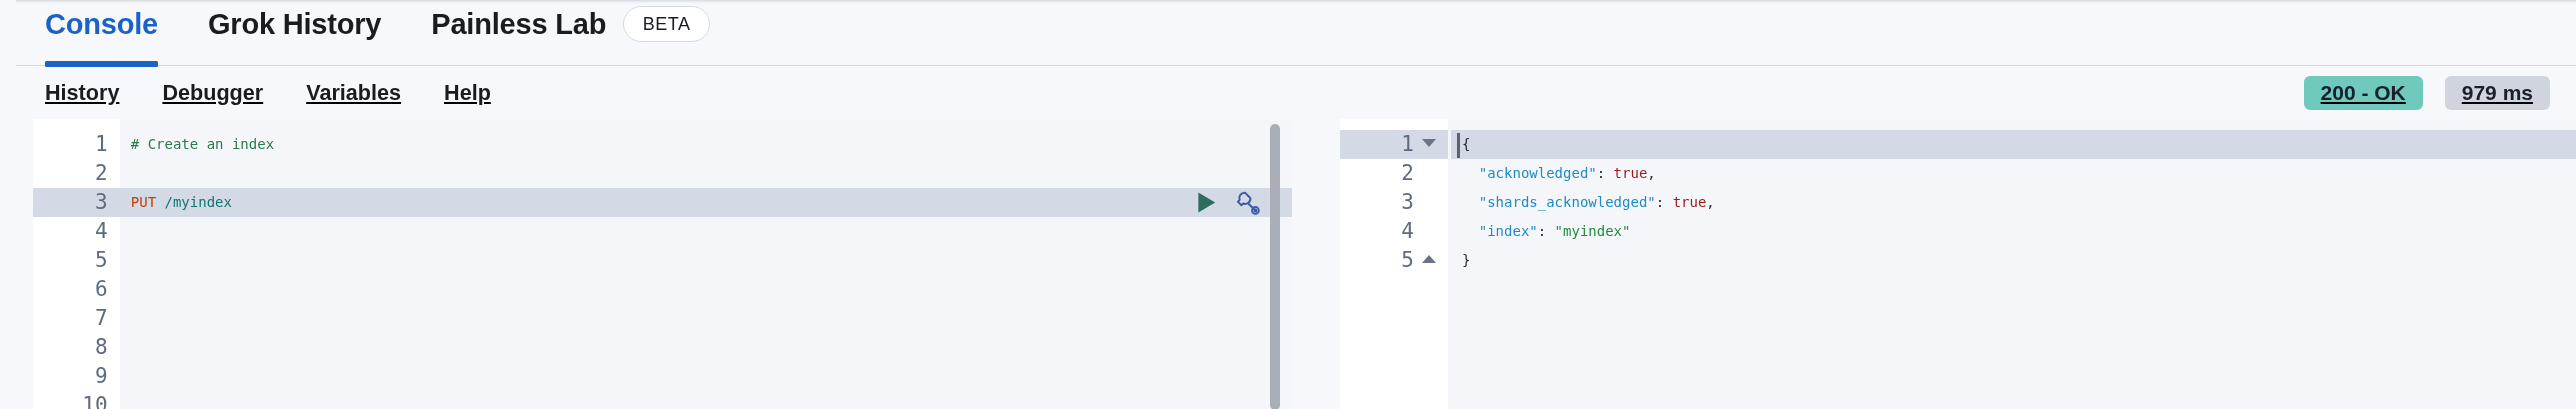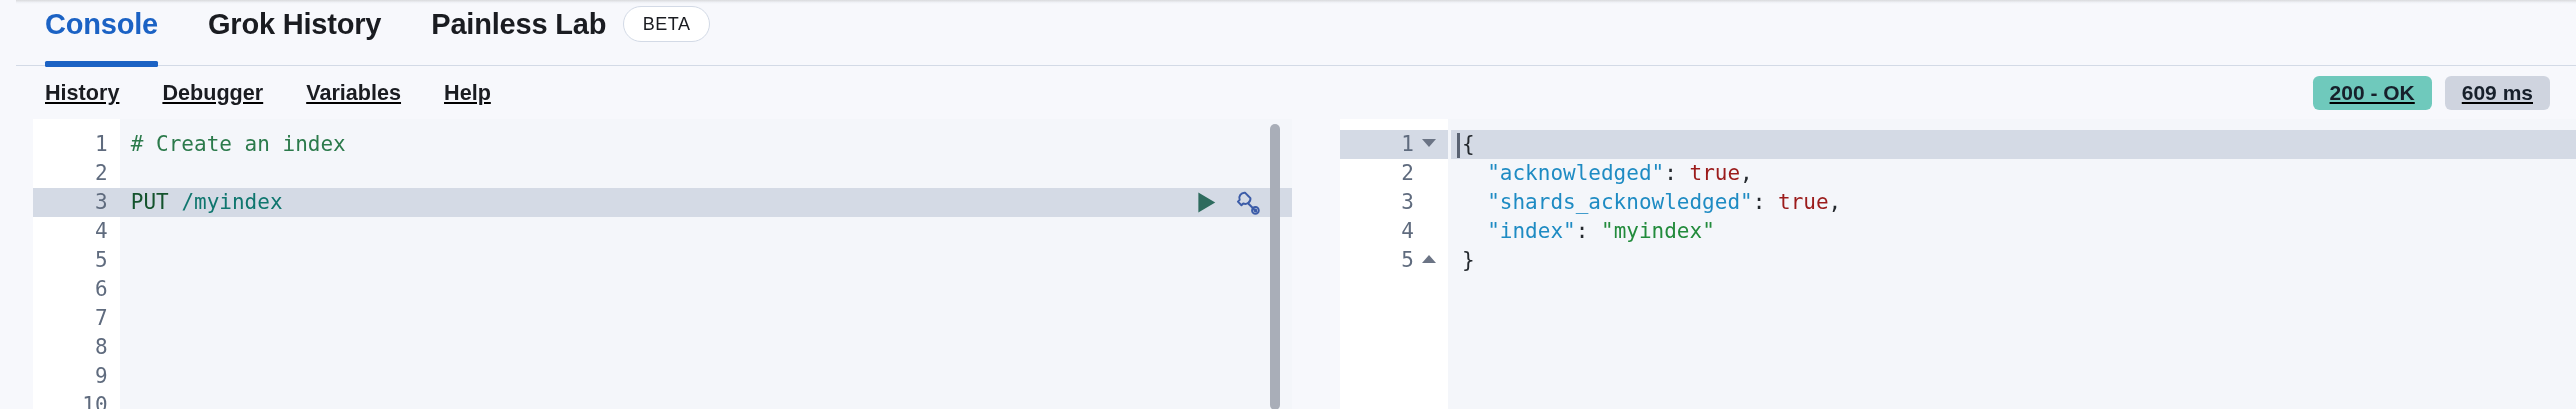--- a/index.html
+++ b/index.html
@@ -128,21 +128,21 @@
     background: none;
     border: none;
     font-family: inherit;
   }
 
   .subnav-spacer { flex: 1 1 auto; }
 
   .status-group {
     display: flex;
     align-items: center;
-    gap: 13px;
+    gap: 22px;
   }
   .badge {
     display: inline-flex;
     align-items: center;
     justify-content: center;
     height: 34px;
     padding: 0 17px;
     border-radius: 6.2px;
     font-size: 21px;
     font-weight: 700;
@@ -239,29 +239,29 @@
     padding-top: 10.8px;
     position: relative;
     background: #F4F6FA;
     overflow: hidden;
   }
   .code-line {
     height: 29px;
     line-height: 29px;
     padding-left: 10.8px;
     font-family: "DejaVu Sans Mono", "Liberation Mono", monospace;
-    font-size: 21px;
+    font-size: 14px;
     color: #24292E;
     white-space: pre;
     position: relative;
   }
   .code-line.hl { background: #D4DAE5; }
 
   .tok-comment { color: #2B7A4B; }
-  .tok-method  { color: #14532d; }
+  .tok-method  { color: #c2410c; }
   .tok-url     { color: #0f766e; }
   .tok-key     { color: #1E8BC3; }
   .tok-bool    { color: #9B1B1B; }
   .tok-string  { color: #228B3C; }
   .tok-punct   { color: #24292E; }
 
   .response-pane .code { padding-left: 3.1px; }
   .response-pane .code-line { padding-left: 10.8px; }
 
   
@@ -344,21 +344,21 @@
   <div class="subnav">
     <div class="subnav-links" id="subnav-links">
         <span class="subnav-link">History</span>
         <span class="subnav-link">Debugger</span>
         <span class="subnav-link">Variables</span>
         <span class="subnav-link">Help</span>
       </div>
     <div class="subnav-spacer"></div>
     <div class="status-group">
       <span class="badge badge-success">200 - OK</span>
-      <span class="badge badge-neutral">609 ms</span>
+      <span class="badge badge-neutral">979 ms</span>
     </div>
   </div>
 
   <div class="panels">
     <div class="edge-strip"></div>
 
     <div class="editor-pane">
       <div class="gutter" id="editor-gutter">
           <div class="gutter-line">1</div>
           <div class="gutter-line">2</div>

